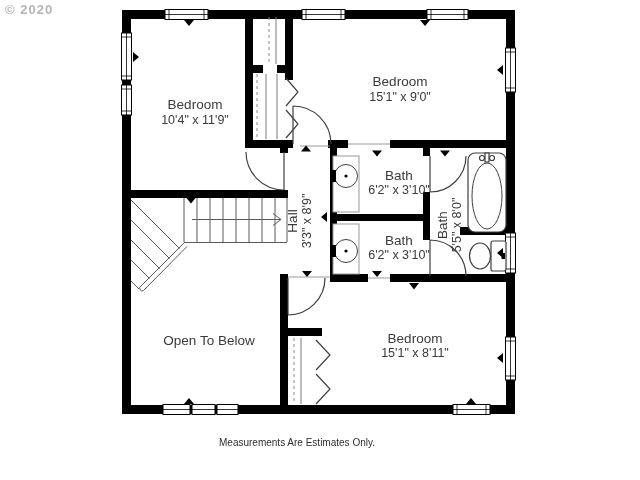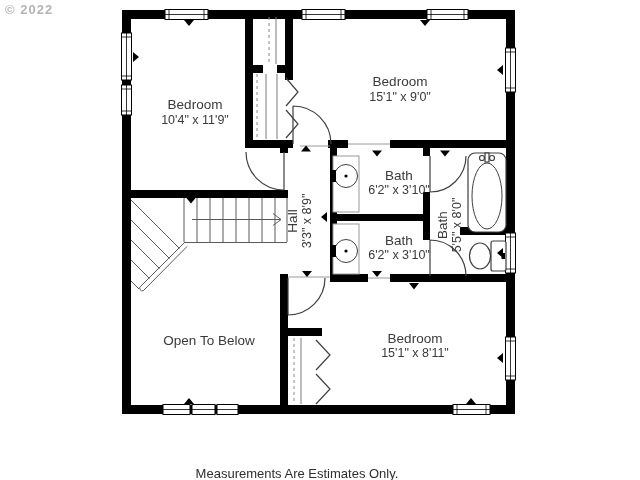--- a/index.html
+++ b/index.html
@@ -1,43 +1,43 @@
 <!DOCTYPE html>
 <html><head>
 <meta charset="utf-8">
 <style>
   html,body{margin:0;padding:0;background:#fff;}
   #canvas{position:relative;width:640px;height:480px;background:#ffffff;overflow:hidden;
           font-family:"Liberation Sans",sans-serif;}
   #plan{position:absolute;left:0;top:0;}
   #watermark{position:absolute;left:5px;top:2px;font-size:13px;letter-spacing:1px;
              color:#b4b4b4;font-weight:bold;}
-  #disclaimer{position:absolute;left:0;top:466px;width:594px;text-align:center;
-              font-size:13px;color:#2e2e2e;}
+  #disclaimer{position:absolute;left:0;top:437px;width:594px;text-align:center;
+              font-size:10px;color:#2e2e2e;}
   .room-name{font-size:13.5px;fill:#3a3a3a;}
   .room-dims{font-size:12.5px;fill:#3a3a3a;}
   .wall{fill:#000;}
   .win{fill:#fff;stroke:#000;stroke-width:1;}
   .winline{stroke:#000;stroke-width:0.8;fill:none;}
   .door{stroke:#3f3f3f;stroke-width:1.2;fill:none;}
   .fix{stroke:#3f3f3f;stroke-width:1.2;fill:#fff;}
   .fixthin{stroke:#3f3f3f;stroke-width:1;fill:none;}
   .counter{stroke:#999;stroke-width:1;fill:#fff;}
   .stair{stroke:#5a5a5a;stroke-width:1;fill:none;}
   .rod-dash{stroke:#888;stroke-width:1;stroke-dasharray:3,3;fill:none;}
   .rod-solid{stroke:#7a7a7a;stroke-width:1;fill:none;}
   .thresh{stroke:#9a9a9a;stroke-width:1;fill:none;}
   .mark{fill:#000;}
 </style>
 </head>
 <body>
 
 <div id="canvas">
 
-  <div id="watermark">© 2022</div>
+  <div id="watermark">© 2020</div>
 
   <svg id="plan" width="640" height="480" viewBox="0 0 640 480">
 
     <g>
       <rect class="wall" x="122" y="10" width="393" height="9"></rect>
       <rect class="wall" x="122" y="405" width="393" height="9"></rect>
       <rect class="wall" x="122" y="10" width="9" height="404"></rect>
       <rect class="wall" x="506" y="10" width="9" height="404"></rect>
 
       <rect class="wall" x="122" y="190" width="166" height="8"></rect>

